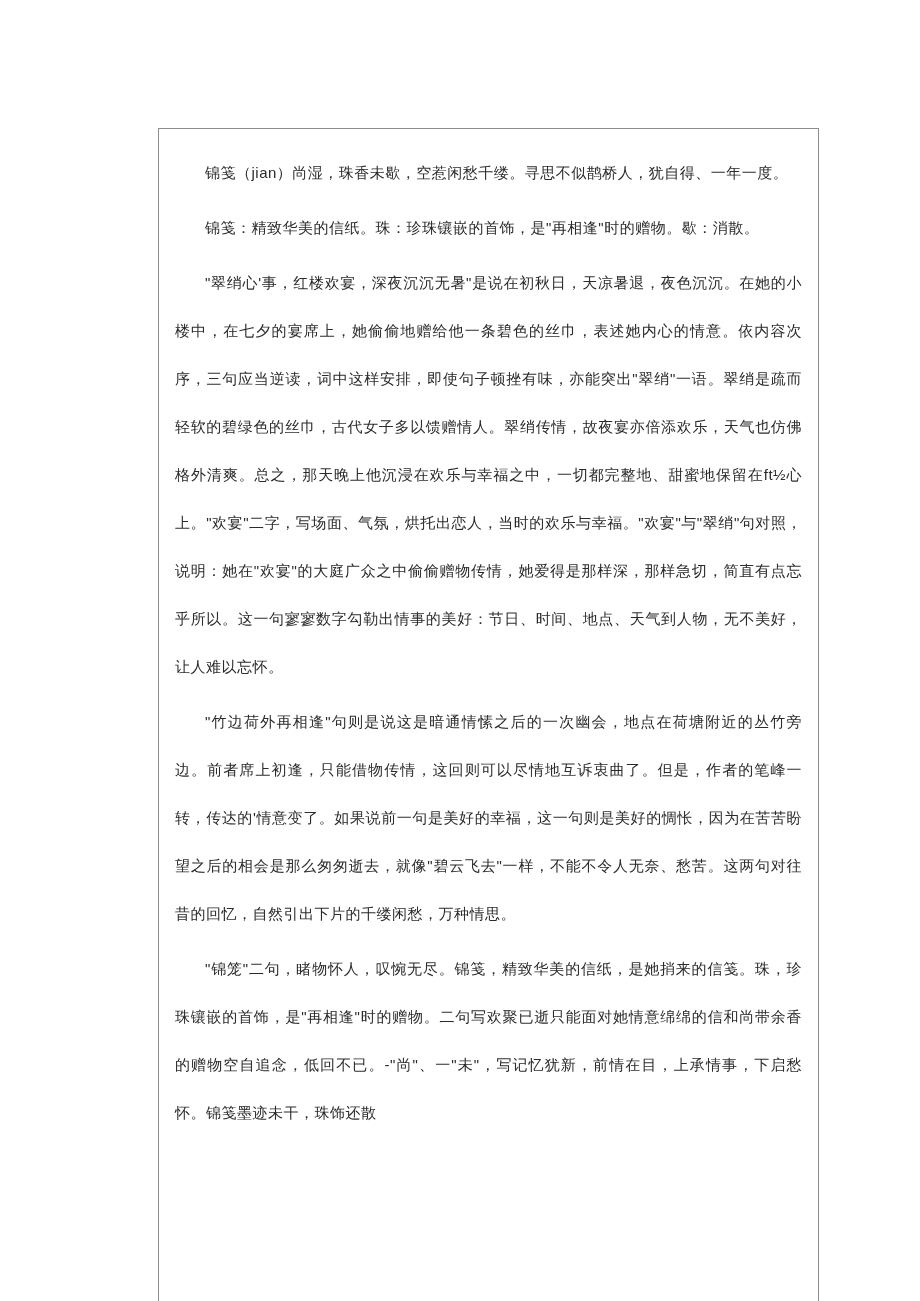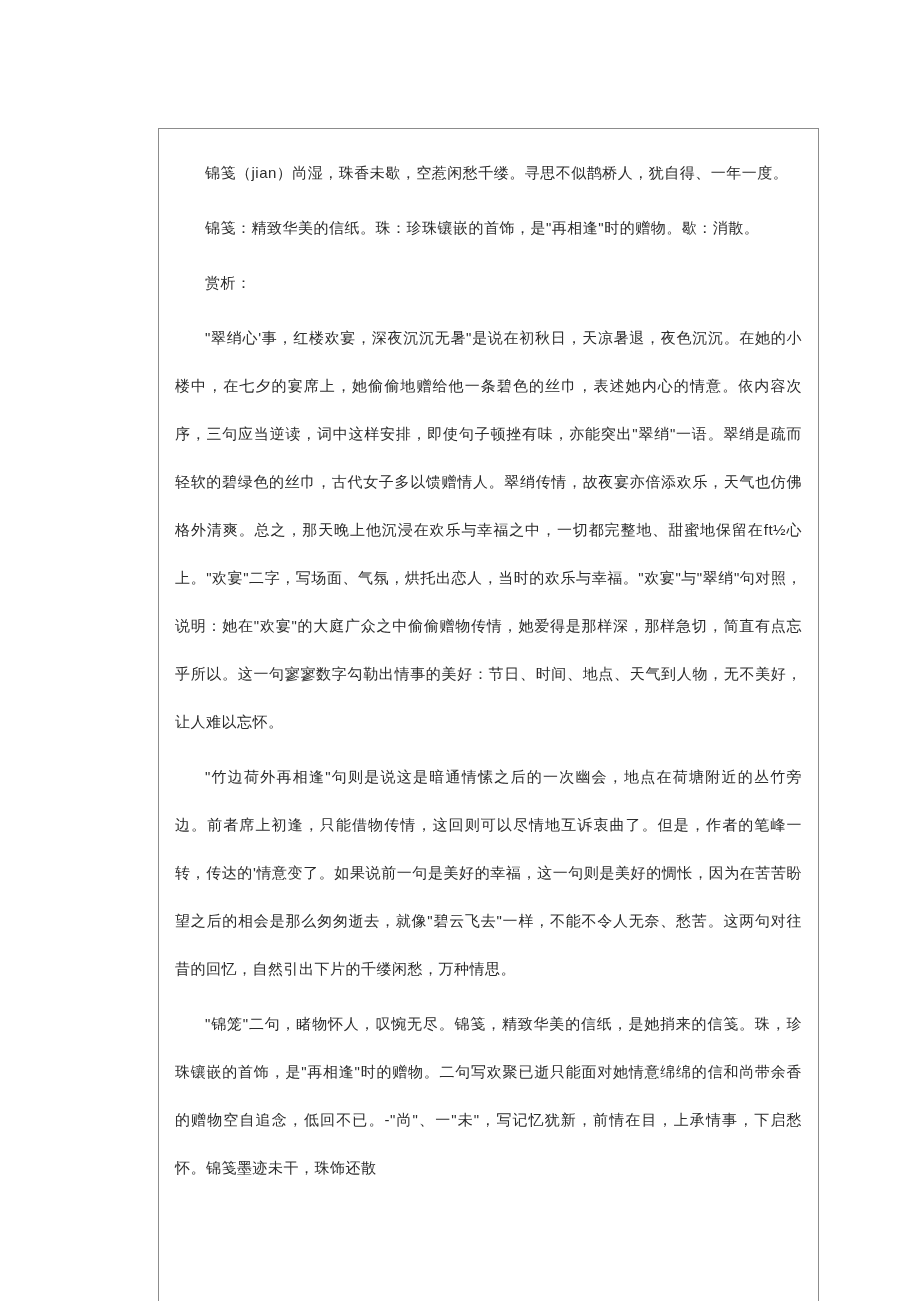--- a/index.html
+++ b/index.html
@@ -36,18 +36,17 @@
     word-break: break-all;
   }
 </style>
 </head>
 <body>
 
 <div class="page">
   <div class="content-box">
     <p class="para">锦笺（jian）尚湿，珠香未歇，空惹闲愁千缕。寻思不似鹊桥人，犹自得、一年一度。</p>
     <p class="para">锦笺：精致华美的信纸。珠：珍珠镶嵌的首饰，是"再相逢"时的赠物。歇：消散。</p>
-    <p class="para">赏析：</p>
     <p class="para">"翠绡心'事，红楼欢宴，深夜沉沉无暑"是说在初秋日，天凉暑退，夜色沉沉。在她的小楼中，在七夕的宴席上，她偷偷地赠给他一条碧色的丝巾，表述她内心的情意。依内容次序，三句应当逆读，词中这样安排，即使句子顿挫有味，亦能突出"翠绡"一语。翠绡是疏而轻软的碧绿色的丝巾，古代女子多以馈赠情人。翠绡传情，故夜宴亦倍添欢乐，天气也仿佛格外清爽。总之，那天晚上他沉浸在欢乐与幸福之中，一切都完整地、甜蜜地保留在ft½心上。"欢宴"二字，写场面、气氛，烘托出恋人，当时的欢乐与幸福。"欢宴"与"翠绡"句对照，说明：她在"欢宴"的大庭广众之中偷偷赠物传情，她爱得是那样深，那样急切，简直有点忘乎所以。这一句寥寥数字勾勒出情事的美好：节日、时间、地点、天气到人物，无不美好，让人难以忘怀。</p>
     <p class="para">"竹边荷外再相逢"句则是说这是暗通情愫之后的一次幽会，地点在荷塘附近的丛竹旁边。前者席上初逢，只能借物传情，这回则可以尽情地互诉衷曲了。但是，作者的笔峰一转，传达的'情意变了。如果说前一句是美好的幸福，这一句则是美好的惆怅，因为在苦苦盼望之后的相会是那么匆匆逝去，就像"碧云飞去"一样，不能不令人无奈、愁苦。这两句对往昔的回忆，自然引出下片的千缕闲愁，万种情思。</p>
     <p class="para">"锦笼"二句，睹物怀人，叹惋无尽。锦笺，精致华美的信纸，是她捎来的信笺。珠，珍珠镶嵌的首饰，是"再相逢"时的赠物。二句写欢聚已逝只能面对她情意绵绵的信和尚带余香的赠物空自追念，低回不已。-"尚"、一"未"，写记忆犹新，前情在目，上承情事，下启愁怀。锦笺墨迹未干，珠饰还散</p>
   </div>
 </div>
 
 </body></html>

